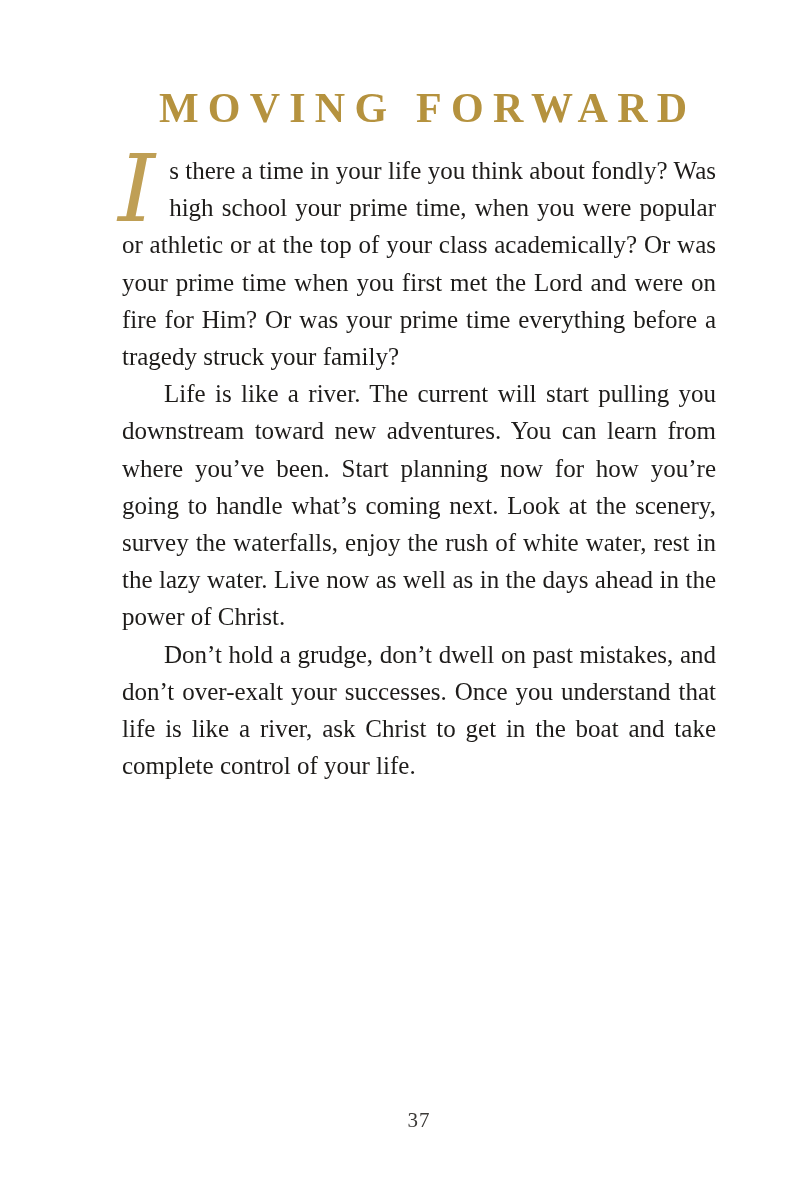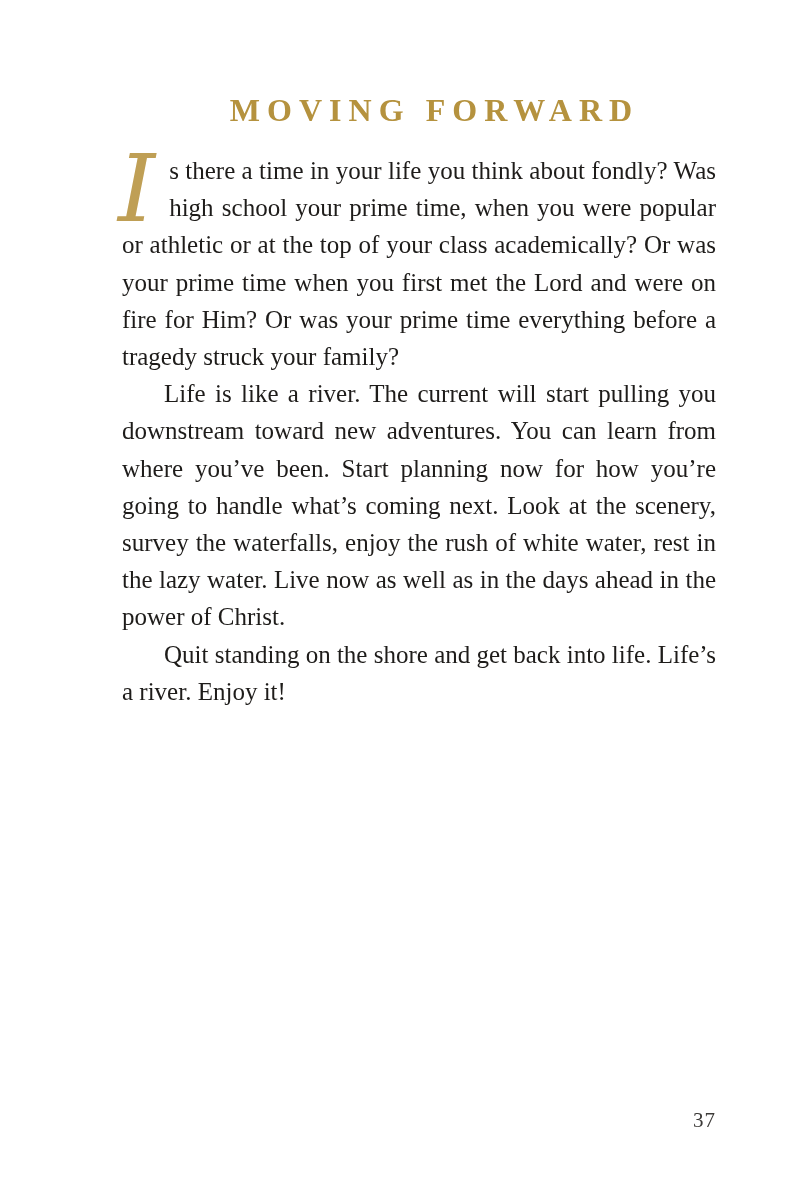--- a/index.html
+++ b/index.html
@@ -17,25 +17,25 @@
     margin: 0 auto;
     background: var(--background);
     font-family: "Liberation Serif", serif;
     overflow: hidden;
   }
   .chapter-title {
     position: absolute;
     top: 80px;
     left: 122px;
     width: 594px;
-    margin: 12px;
+    margin: 4px;
     text-align: center;
     font-family: "Liberation Serif", serif;
     font-weight: 600;
-    font-size: 32px;
+    font-size: 42px;
     letter-spacing: 0.22em;
     text-indent: 0.22em; 
     color: var(--title-gold);
     white-space: nowrap;
   }
   .body-text {
     position: absolute;
     top: 152px;
     left: 122px;
     width: 594px;
@@ -56,21 +56,21 @@
     padding: 4px 14px 0 0;
     margin-left: -4px;
     color: var(--drop-cap-gold);
   }
   .para em { font-style: italic; }
   .page-number {
     position: absolute;
     top: 1108px;
     left: 122px;
     width: 594px;
-    text-align: right;
+    text-align: center;
     font-size: 21px;
     letter-spacing: 1px;
     color: #3c3a38;
   }
 </style>
 </head>
 <body>
 
 <div class="page">
 
@@ -80,22 +80,22 @@
 
     <p class="para">
       <span class="dropcap">I</span><span>s there a time in your life you think about fondly? Was high school your prime time, when you were popular or athletic or at the top of your class academically? Or was your prime time when you first met the Lord and were on fire for Him? Or was your prime time everything before a tragedy struck your family?</span>
     </p>
 
 
     <p class="para indented">
       <span>Life is like a river. The current will start pulling you downstream toward new adventures. You can learn from where you’ve been. Start planning now for how you’re going to handle what’s coming next. Look at the scenery, survey the waterfalls, enjoy the rush of white water, rest in the lazy water. Live now as well as in the days ahead in the power of Christ.</span>
     </p>
 
+    <p class="para indented">
+      <span>Don’t hold a grudge, don’t dwell on past mistakes, and don’t over-exalt your successes. Once you understand that life is like a river, ask Christ to get in the boat and take complete control of your life.</span>
+    </p>
 
-    <p class="para indented">
-      <span>Quit standing on the shore and get back into life. Life’s a river. Enjoy it!</span>
-    </p>
 
   </div>
 
   <div class="page-number">37</div>
 
 </div>
 
 </body></html>

